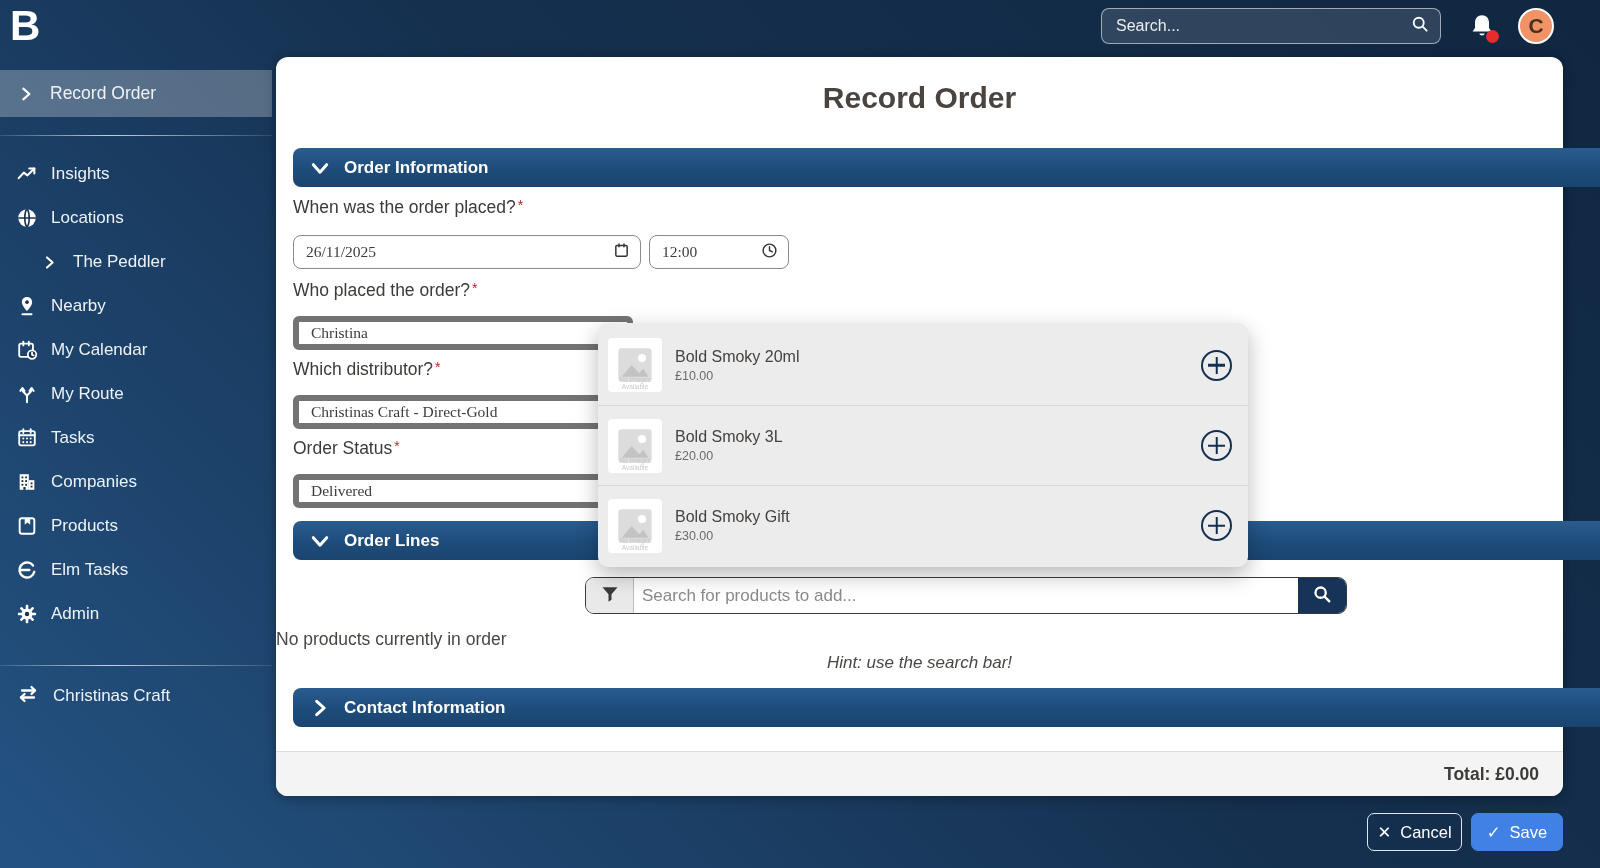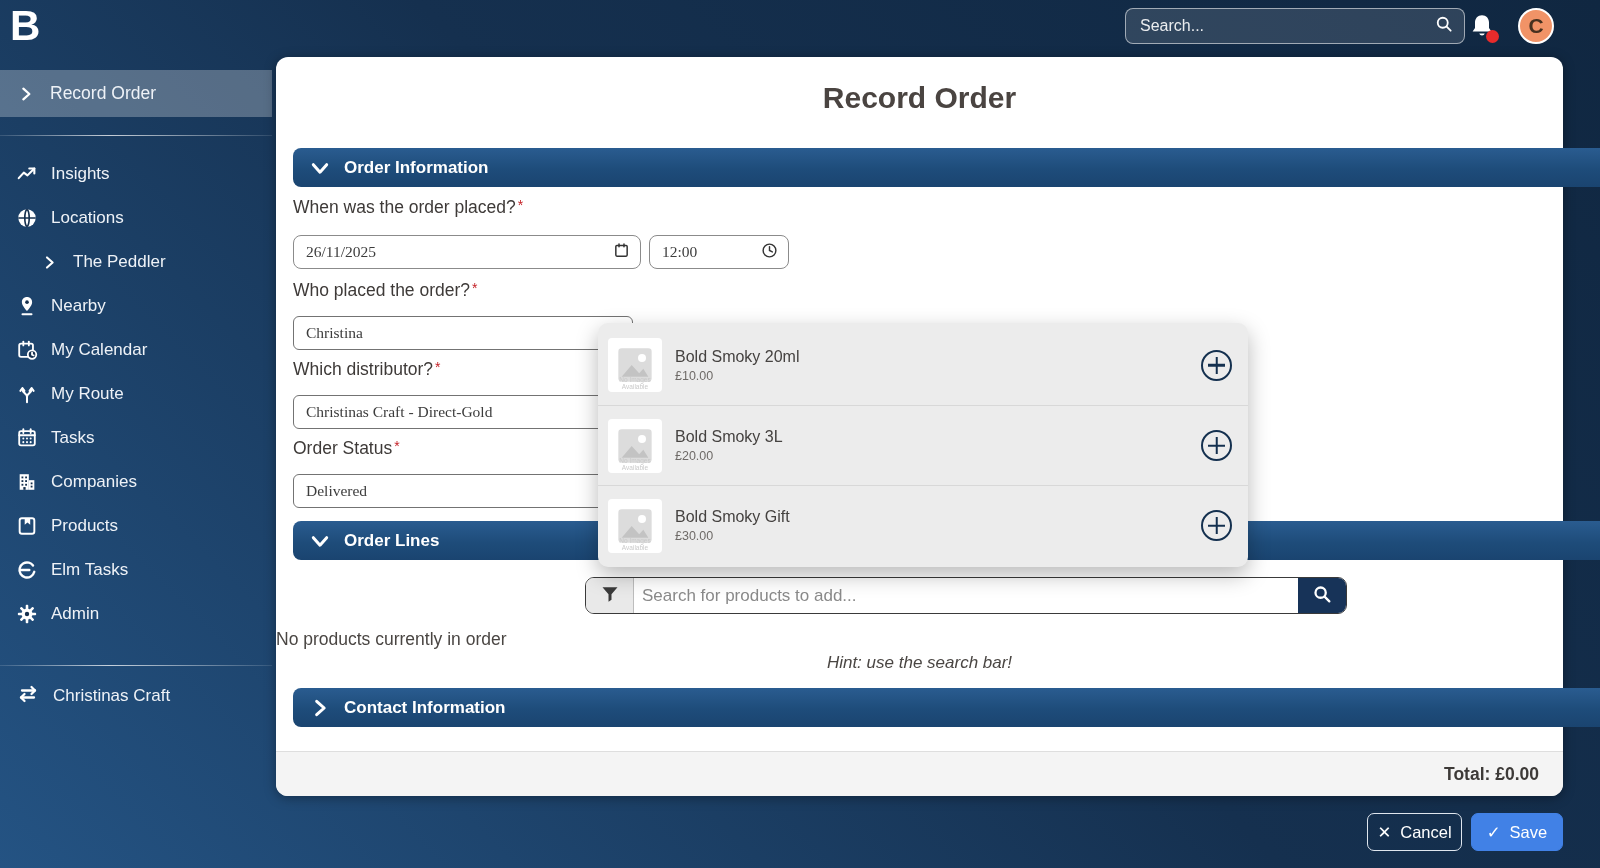--- a/index.html
+++ b/index.html
@@ -9,21 +9,21 @@
     background: linear-gradient(225deg, #102741 0%, #15304f 48%, #245383 100%);
     position: relative; overflow: hidden;
     -webkit-font-smoothing: antialiased;
   }
 
   
   .topbar { position:absolute; top:0; left:0; width:1600px; height:57px; display:flex; align-items:center; }
   .logo { position:absolute; left:10px; top:2px; font-size:42px; font-weight:800; color:#ffffff; letter-spacing:-1px; }
   .topbar-search { position:absolute; left:1101px; top:8px; width:340px; height:36px;
     background:rgba(255,255,255,0.13); border:1px solid rgba(255,255,255,0.55); border-radius:8px;
-    display:flex; align-items:center; padding:0 10px 0 14px;margin-left:24px; }
+    display:flex; align-items:center; padding:0 10px 0 14px; }
   .topbar-search input { flex:1; background:transparent; border:none; outline:none; color:#fff; font-size:16px; font-family:inherit; }
   .topbar-search input::placeholder { color:rgba(255,255,255,0.9); }
   .bell-wrap { position:absolute; left:1467px; top:11px; width:34px; height:36px; cursor:pointer; }
   .bell-dot { position:absolute; right:2px; bottom:4px; width:13px; height:13px; border-radius:50%; background:#e82b2b; }
   .avatar { position:absolute; left:1518px; top:8px; width:36px; height:36px; border-radius:50%;
     background:#f19367; border:2px solid #ffffff; color:#46301f; font-weight:bold; font-size:21px;
     display:flex; align-items:center; justify-content:center; cursor:pointer; }
 
   
   .sidebar { position:absolute; top:57px; left:0; width:272px; bottom:0; color:#eef2f7; }
@@ -50,21 +50,21 @@
     color:#ffffff; display:flex; align-items:center; gap:14px; padding-left:17px;
     font-size:17px; font-weight:bold; cursor:pointer; }
   .bar-info { top:91px; } .bar-lines { top:464px; } .bar-contact { top:631px; }
 
   .fld-label { position:absolute; left:17px; font-size:17.5px; color:#3e3a38; }
   .req { color:#c42127; font-size:14px; vertical-align:top; margin-left:2px; }
 
   .inputbox { position:absolute; height:34px; background:#fff; border:1px solid #8b8b8b; border-radius:8px;
     display:flex; align-items:center; padding:0 10px 0 12px; font-size:15.5px; color:#3c3c3c; cursor:pointer; }
   .inputbox .grow { flex:1;font-family:Liberation Serif, serif; }
-  .selectbox { border:1px solid #737373; border-radius:6px; }
+  .selectbox { border:6px solid #737373; border-radius:6px; }
 
   .empty-msg { position:absolute; left:0; width:100%; text-align:left; font-size:17.5px; color:#4a4643; }
   .empty-hint { position:absolute; left:0; width:100%; text-align:center; font-size:17px; font-style:italic; color:#4a4643; }
 
   .card-footer { position:absolute; left:0; bottom:0; width:100%; height:45px; background:#f4f4f4;
     border-top:1px solid #dedede; border-radius:0 0 12px 12px;
     display:flex; align-items:center; justify-content:flex-end; padding-right:24px;
     font-size:17.5px; font-weight:bold; color:#3d3a38; }
 
   

